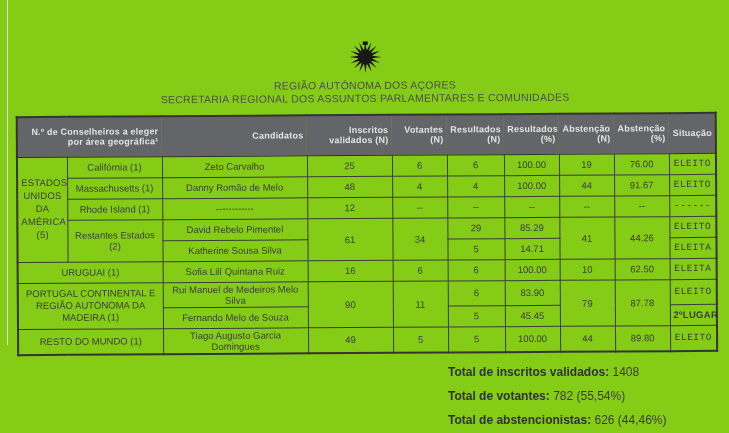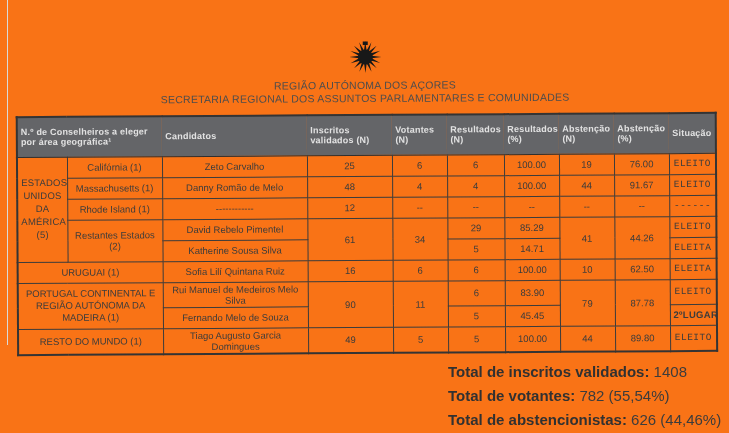--- a/index.html
+++ b/index.html
@@ -1,21 +1,21 @@
 <!DOCTYPE html>
 <html><head>
 <meta charset="utf-8">
 <style>
   * { box-sizing: border-box; margin: 0; padding: 0; }
   html,body { background:#e9e9e9; }
   .page {
     position: relative;
     width: 729px;
     height: 433px;
-    background: #f97316;
+    background: #84cc16;
     overflow: hidden;
     font-family: "Liberation Sans", sans-serif;
     color: #3d3d3d;
   }
   .scan-edge {
     position: absolute; left: 7px; top: 0; bottom: 88px;
     width: 1px; background: #d9d9d9;
   }
   .scan-content { transform: rotate(-0.35deg); transform-origin: 50% 0; }
 
@@ -30,41 +30,41 @@
   
   table.results {
     border-collapse: collapse; table-layout: fixed;
     width: 699px; margin: 9px 0 0 15px;
     border: 2px solid #343434;
   }
   table.results th {
     background: #646568; color: #e2e2e2;
     font-size: 9px; font-weight: bold; letter-spacing: 0.2px;
     border: 1px solid #646568; border-bottom: 1px solid #2f2f2f;
-    height: 40px; vertical-align: middle; text-align: left; padding: 2px 3px;
+    height: 40px; vertical-align: middle; text-align: right; padding: 2px 3px;
   }
   table.results td {
     border: 1px solid #3c3c3c;
     font-size: 9.5px; color: #3c3c3c;
     text-align: center; vertical-align: middle;
     height: 21px; padding: 1px 3px;
     overflow: hidden;
   }
   td.region-vert { font-size: 8.5px; letter-spacing: 0.2px; line-height: 1.35; color: #414141; }
   td.area-state { text-align: left; padding-left: 6px; }
   td.region-wide { font-weight: normal; font-size: 9.5px; line-height: 1.25; }
   td.align-left { text-align: left; padding-left: 5px; }
   td.cand { font-size: 9.5px; margin-top: 8px; }
   td.sit { font-size: 8px; color: #a3a3a3; letter-spacing: 0.5px; font-family: Liberation Mono, monospace; }
   td.sit-dark { font-size: 8.5px; color: #1e1e1e; font-weight: bold; letter-spacing: 0.3px; }
 
   
   .totals {
     position: absolute; left: 448px; top: 360px;
-    font-size: 15px; color: #313131; line-height: 24px;
+    font-size: 12px; color: #313131; line-height: 24px;
   }
   .totals .lbl { font-weight: bold; }
   .totals .val { font-weight: normal; color: #3c3c3c; }
 </style>
 </head>
 <body>
 
 <div class="page">
   <div class="scan-edge"></div>
 

